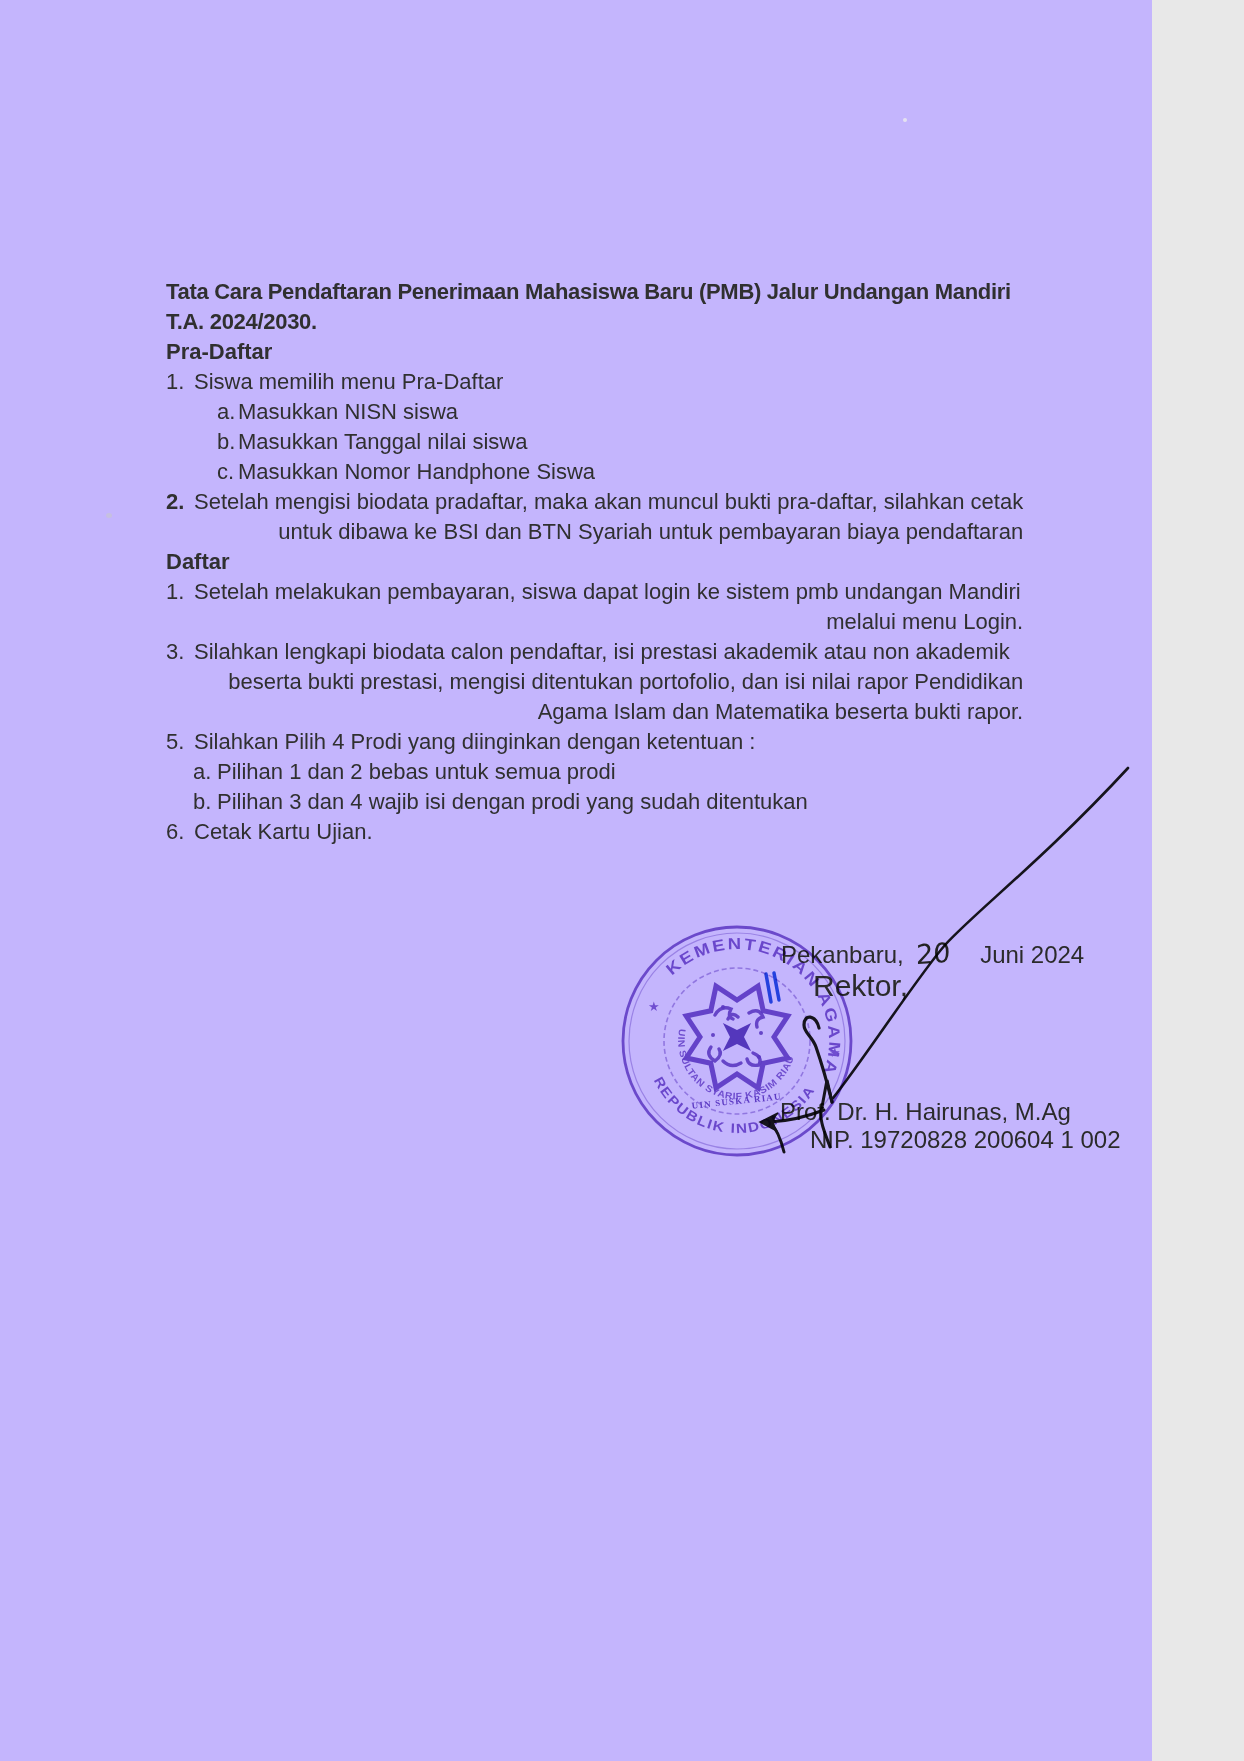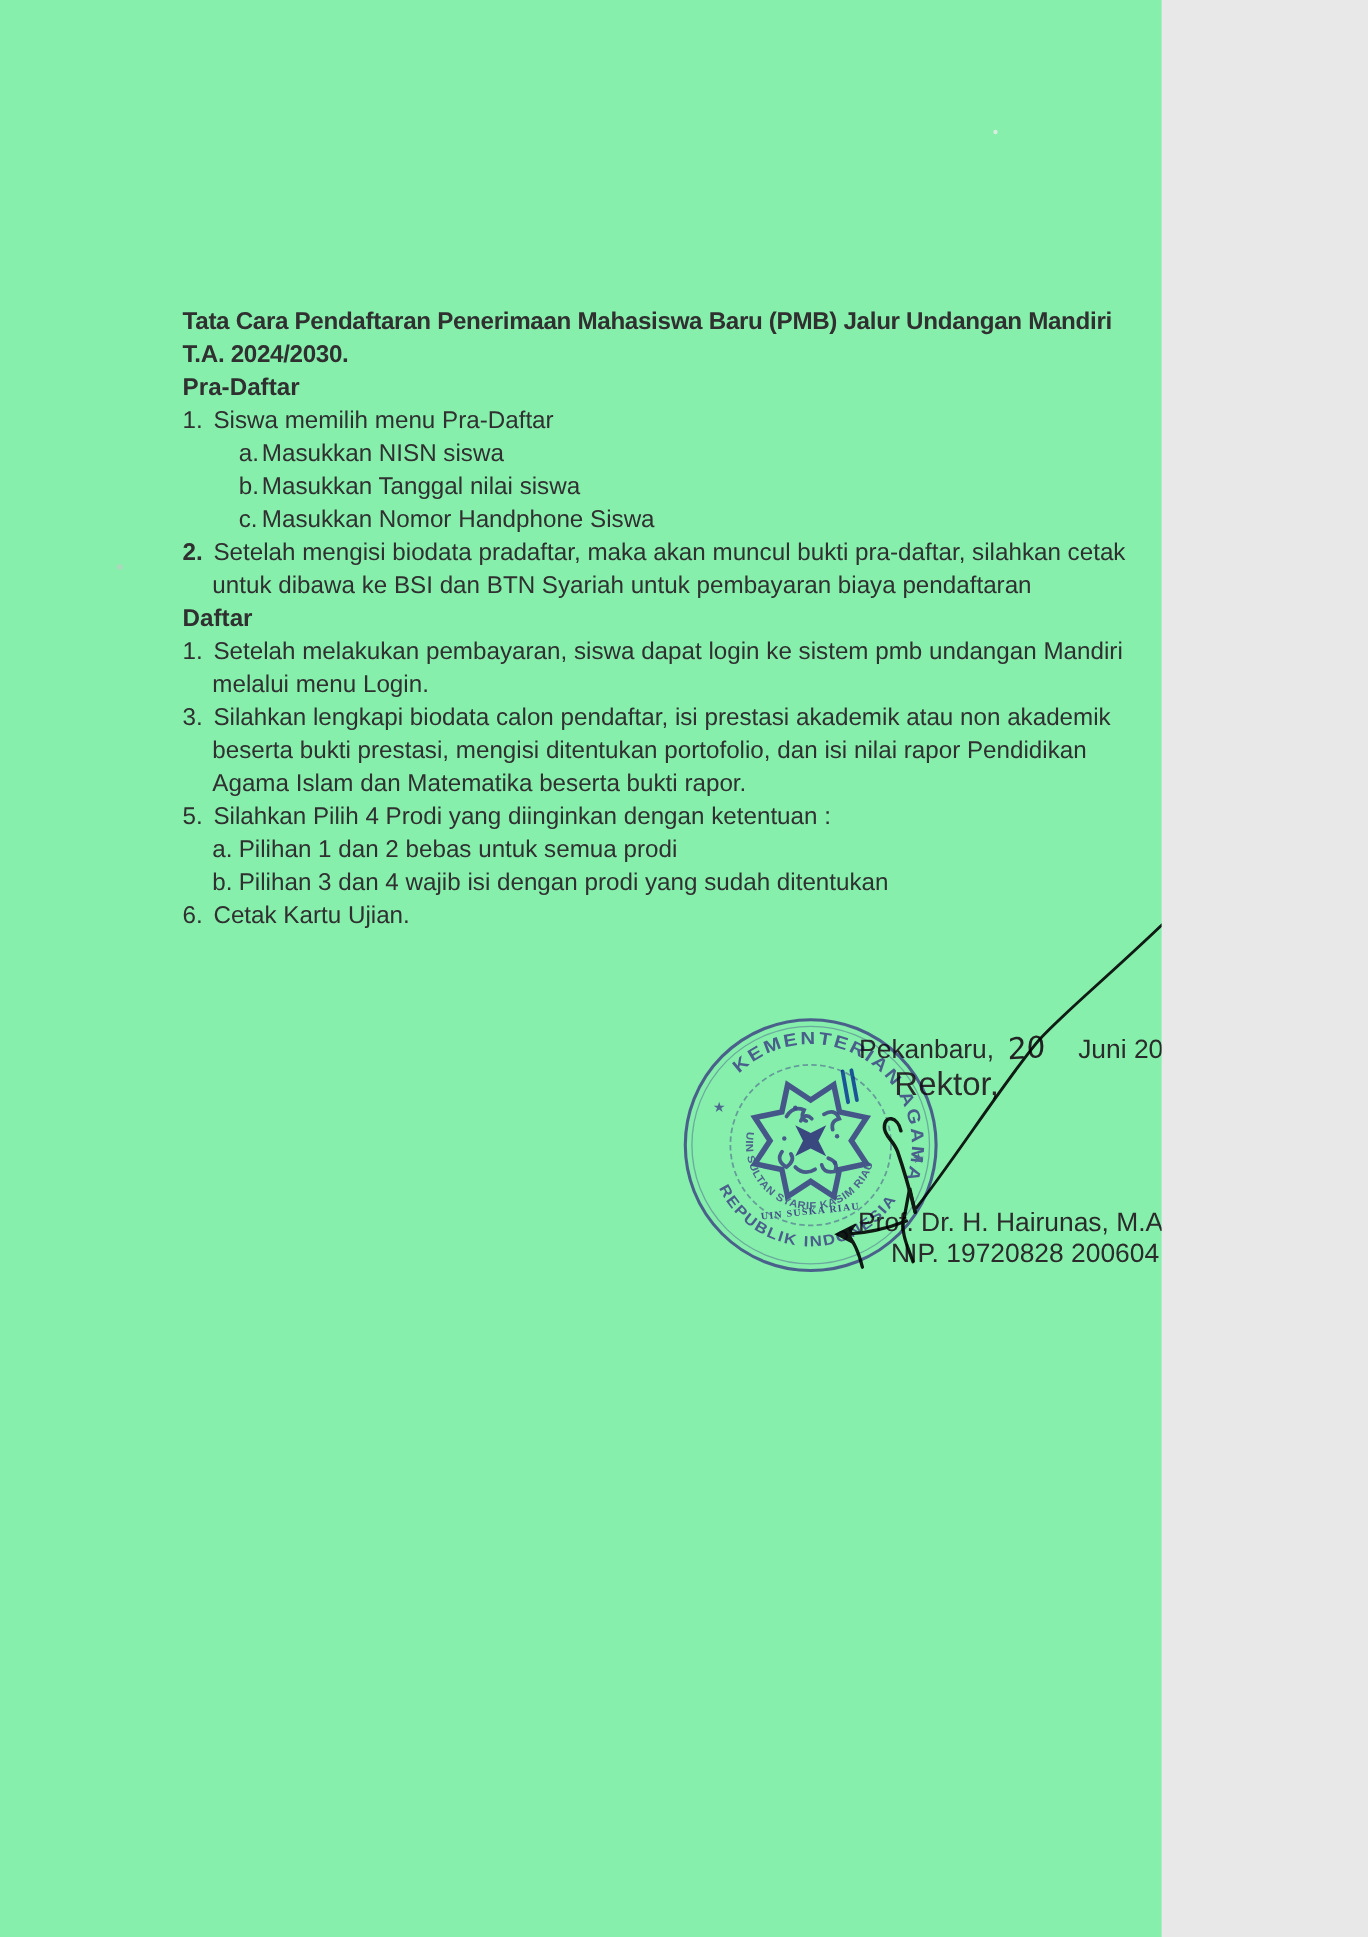--- a/index.html
+++ b/index.html
@@ -1,27 +1,27 @@
 <!DOCTYPE html>
 <html><head>
 <meta charset="utf-8">
 <style>
   html,body{margin:0;padding:0;background:#e8e8e8;}
   .page{
-    position:relative;width:1056px;height:1761px;background:#86efac;
+    position:relative;width:1152px;height:1761px;background:#c4b5fd;
     font-family:"Liberation Sans", sans-serif;color:#303030;overflow:hidden;
   }
   .doc{position:absolute;left:166px;top:277px;font-size:22px;line-height:30px;white-space:nowrap;}
   .row{height:30px;}
   .b{font-weight:bold;}
   .title{font-weight:bold;letter-spacing:-0.3px;}
   .m1{display:inline-block;width:28px;}
   .ind1{padding-left:51px;}
   .mA{display:inline-block;width:21px;}
-  .cont1{padding-left:27px;}
+  .cont1{padding-left:27px;text-align:right;}
   .ind2{padding-left:27px;}
   .mB{display:inline-block;width:24px;}
 
   .sig-date{position:absolute;left:781px;top:938px;font-size:24px;color:#2b2b2b;white-space:nowrap;}
   .sig-date .hw{display:inline-block;font-family:"DejaVu Sans",sans-serif;font-size:27px;
       transform:rotate(-4deg) skewX(-4deg);margin:0 30px 0 12px;color:#232323;font-weight:400;}
   .sig-role{position:absolute;left:781px;top:969px;font-size:30px;color:#2b2b2b;margin-left:32px;}
   .sig-name{position:absolute;left:780px;top:1098px;font-size:24px;color:#2b2b2b;white-space:nowrap;}
   .sig-nip{position:absolute;left:810px;top:1126px;font-size:24px;color:#2b2b2b;white-space:nowrap;}
 

